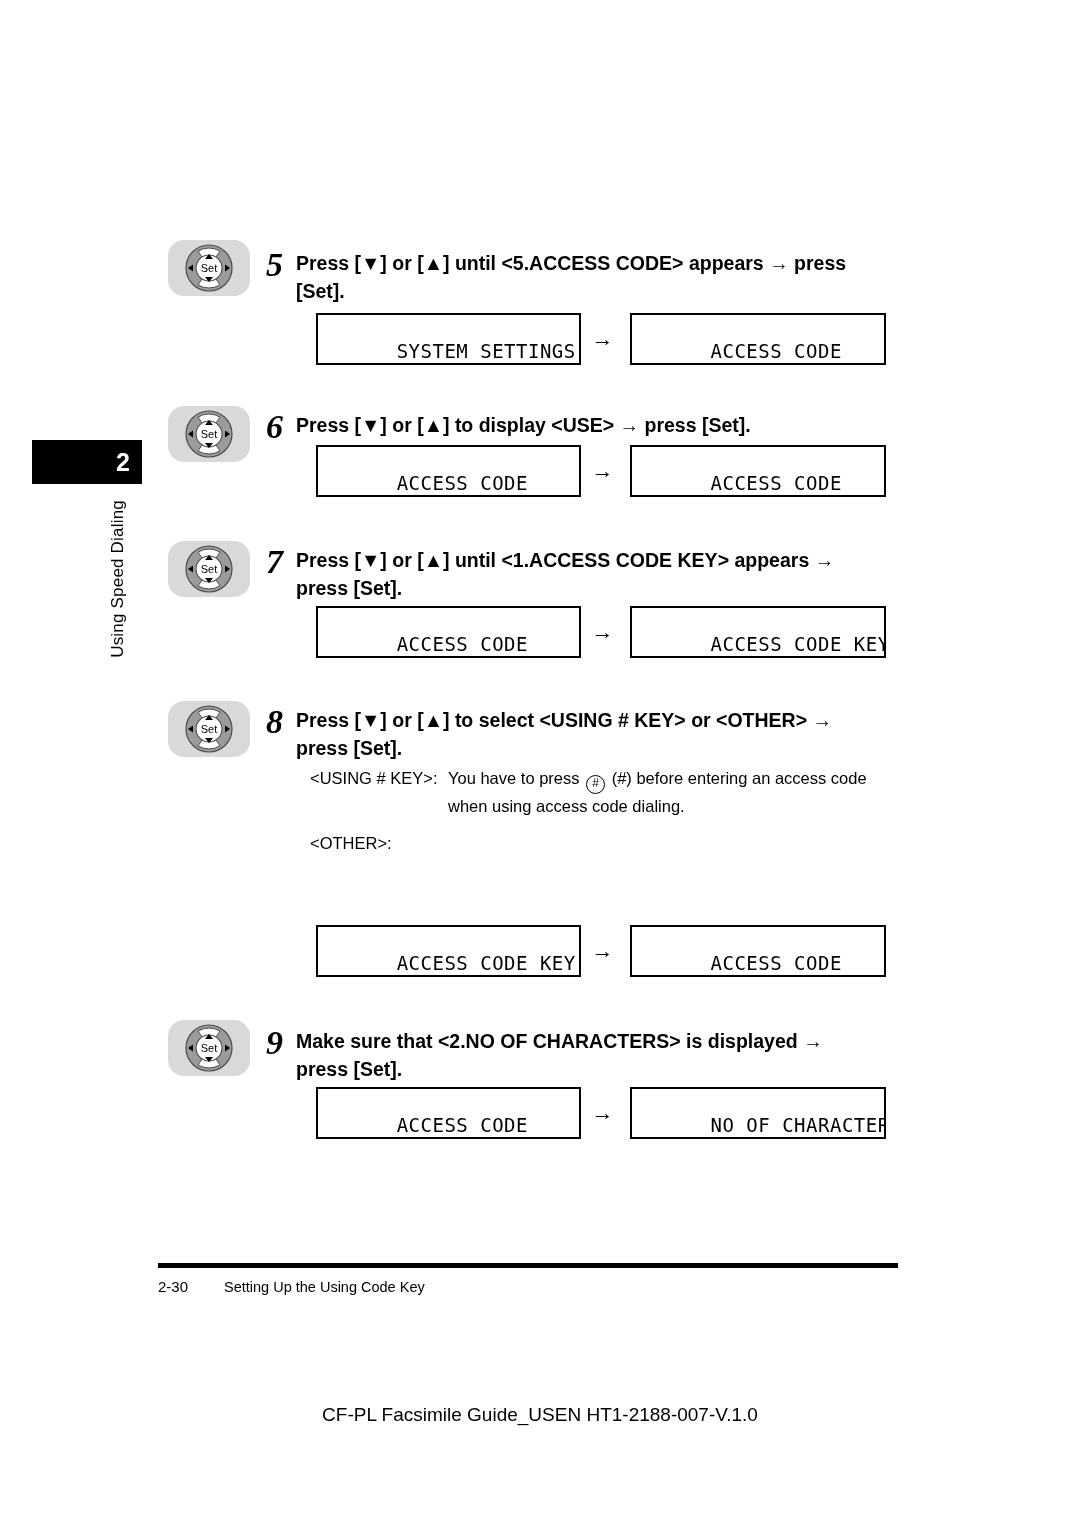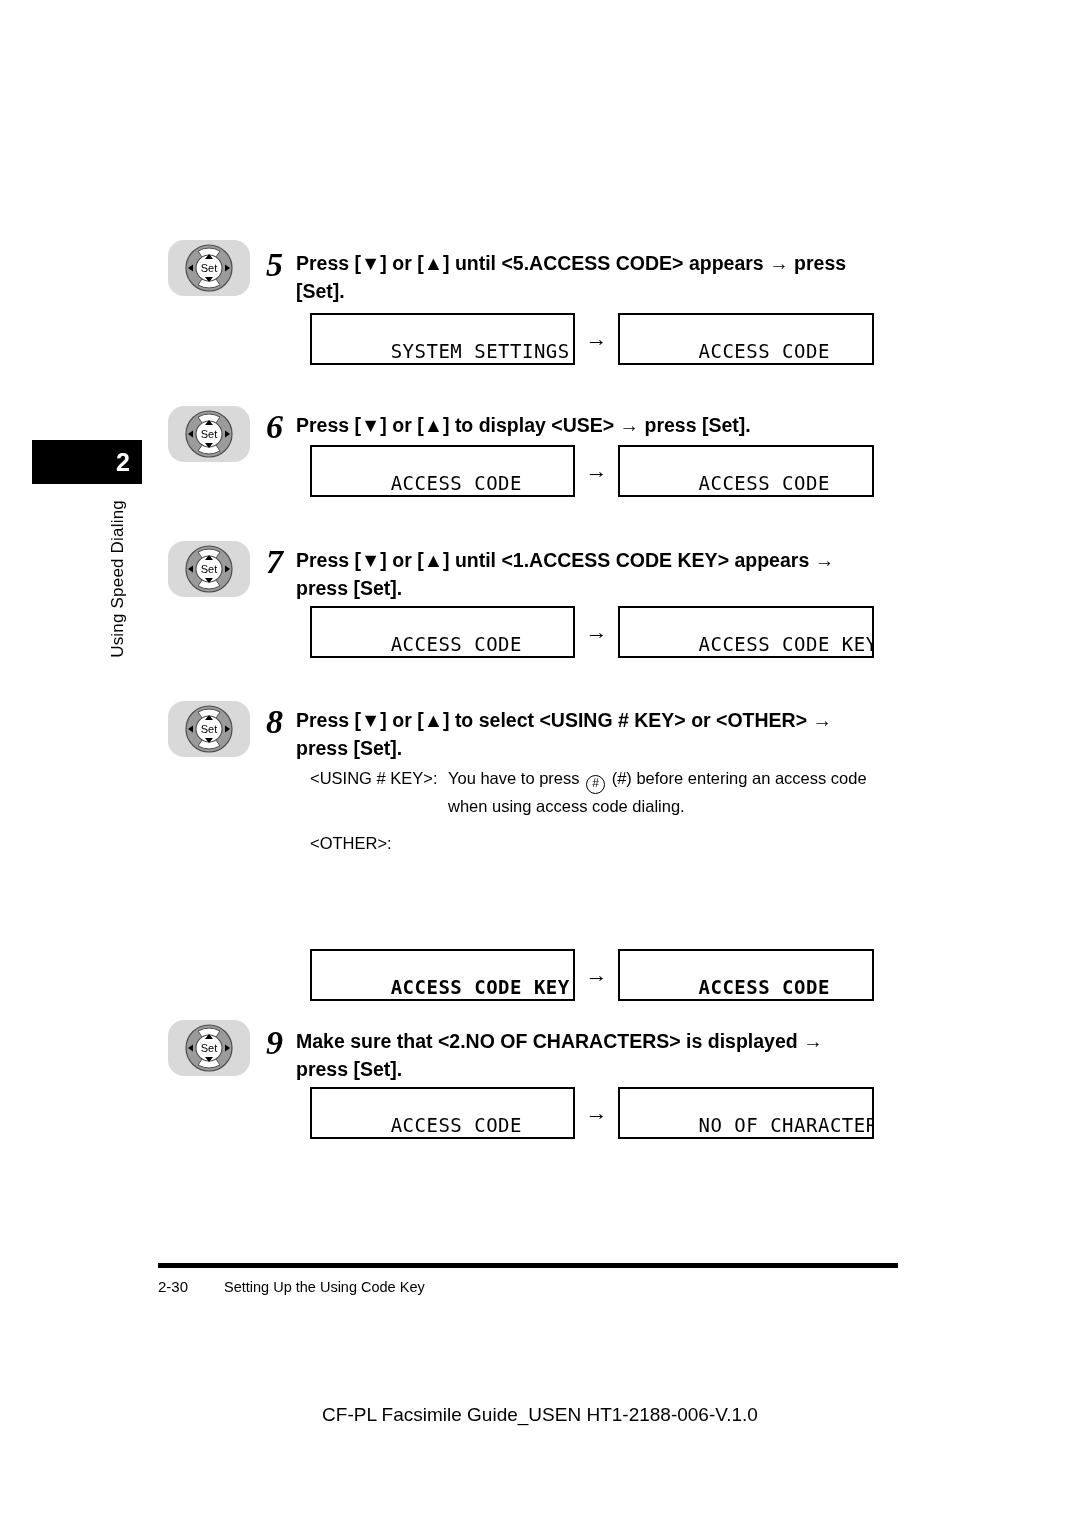--- a/index.html
+++ b/index.html
@@ -99,20 +99,21 @@
     border: 2.5px solid #000;
     background: #fff;
     height: 52px;
     padding: 5px 7px 0 7px;
     font-family: "DejaVu Sans Mono", monospace;
     font-size: 19px;
     line-height: 21px;
     letter-spacing: 0.5px;
     white-space: pre;
     overflow: hidden;
+    margin-left: 6px;
   }
   .lcd.w1 { width: 265px; }
   .lcd.w2 { width: 256px; }
   .lcd-arrow {
     display: inline-block;
     vertical-align: middle;
     width: 34px;
     text-align: center;
     font-size: 22px;
     line-height: 52px;
@@ -288,21 +289,21 @@
       <circle cx="41" cy="28" r="13" fill="#ffffff" stroke="#4d4d4d" stroke-width="1.1"></circle>
       <polygon points="41,14 45,19 37,19" fill="#000"></polygon>
       <polygon points="41,42 45,37 37,37" fill="#000"></polygon>
       <polygon points="20,28 25,24.5 25,31.5" fill="#000"></polygon>
       <polygon points="62,28 57,24.5 57,31.5" fill="#000"></polygon>
       <text x="41" y="32" text-anchor="middle" font-family="Liberation Sans, sans-serif" font-size="11" fill="#000">Set</text>
     </svg>
   </div>
   <div class="step-num" style="top:705px;">8</div>
   <div class="step-head" style="top:707px;">Press [▼] or [▲] to select &lt;USING # KEY&gt; or &lt;OTHER&gt; → press [Set].</div>
-  <div class="lcd-row" style="top:949px;font-weight:bold;">
+  <div class="lcd-row" style="top:925px;">
     <div class="lcd w1">
       <span>ACCESS CODE KEY</span>
       
     </div>
     <span class="lcd-arrow">→</span>
     <div class="lcd w2">
       <span>ACCESS CODE</span>
       
     </div>
   </div>
@@ -343,13 +344,13 @@
     <div class="lcd w2">
       <span>NO OF CHARACTERS</span>
       
     </div>
   </div>
 </div>
 
 <div id="footer-rule"></div>
 <div id="footer-page">2-30</div>
 <div id="footer-section">Setting Up the Using Code Key</div>
-<div id="doc-caption">CF-PL Facsimile Guide_USEN HT1-2188-006-V.1.0</div>
+<div id="doc-caption">CF-PL Facsimile Guide_USEN HT1-2188-007-V.1.0</div>
 
 </body></html>

